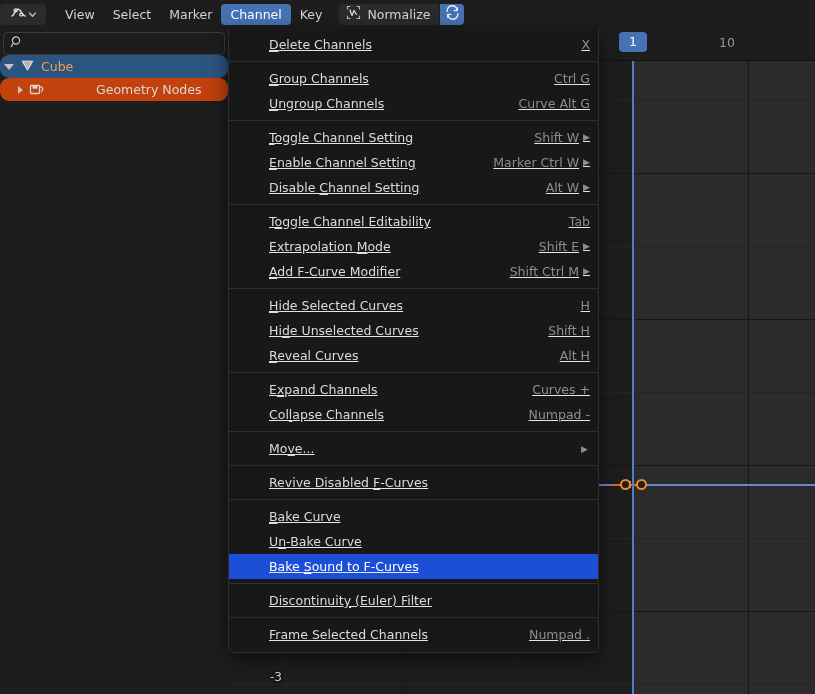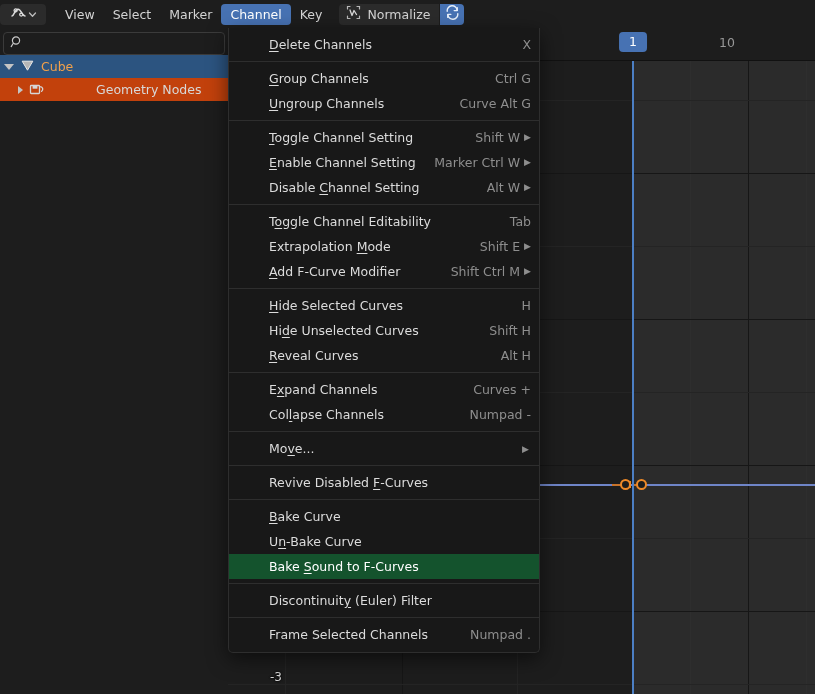--- a/index.html
+++ b/index.html
@@ -215,20 +215,21 @@
     width: 180px;
     padding: 0;
   }
   .chan-row {
     height: 23px;
     display: flex;
     align-items: center;
     padding-left: 4px;
     gap: 6px;
     font-size: 12.5px;
+    border-radius: 9px;
   }
   .chan-row.obj-sel { background: #2c5480; }
   .chan-row.sub-sel { background: #c2410c; }
   .chan-label.obj { color: #f0a04b; }
   .chan-label.sub { color: #d8d8d8; }
   .tri {
     width: 0; height: 0;
     border-left: 5px solid #c4c4c4;
     border-top: 4px solid transparent;
     border-bottom: 4px solid transparent;
@@ -238,41 +239,42 @@
     border-right: 5px solid transparent;
     border-top: 6px solid #c4c4c4;
     border-bottom: none;
   }
   .indent { margin-left: 14px; }
 
   
   .menu-popup {
     position: absolute;
     left: 228px; top: 28px;
-    width: 312px;
+    width: 371px;
     background: #181818;
     border: 1px solid #2e2e2e;
     border-top: none;
     border-radius: 0 0 5px 5px;
     box-shadow: 0 6px 20px rgba(0,0,0,.55);
     padding: 4px 0 5px 0;
     box-sizing: border-box;
     z-index: 50;
+    text-decoration: underline;
   }
   .mi {
     height: 25px;
     display: flex;
     align-items: center;
     padding: 0 8px 0 40px;
     color: #dcdcdc;
     font-size: 12.5px;
     position: relative;
     white-space: nowrap;
   }
-  .mi.highlight { background: #14532d; color: #ffffff; }
+  .mi.highlight { background: #1d4ed8; color: #ffffff; }
   .mi .lbl { flex: 1; }
   .mi .acc { color: #8e8e8e; font-size: 12.5px; }
   .mi .arrow {
     display: inline-block;
     margin-left: 4px;
     color: #8e8e8e;
     font-size: 9px;
     line-height: 1;
   }
   .mi .arrow-far {

